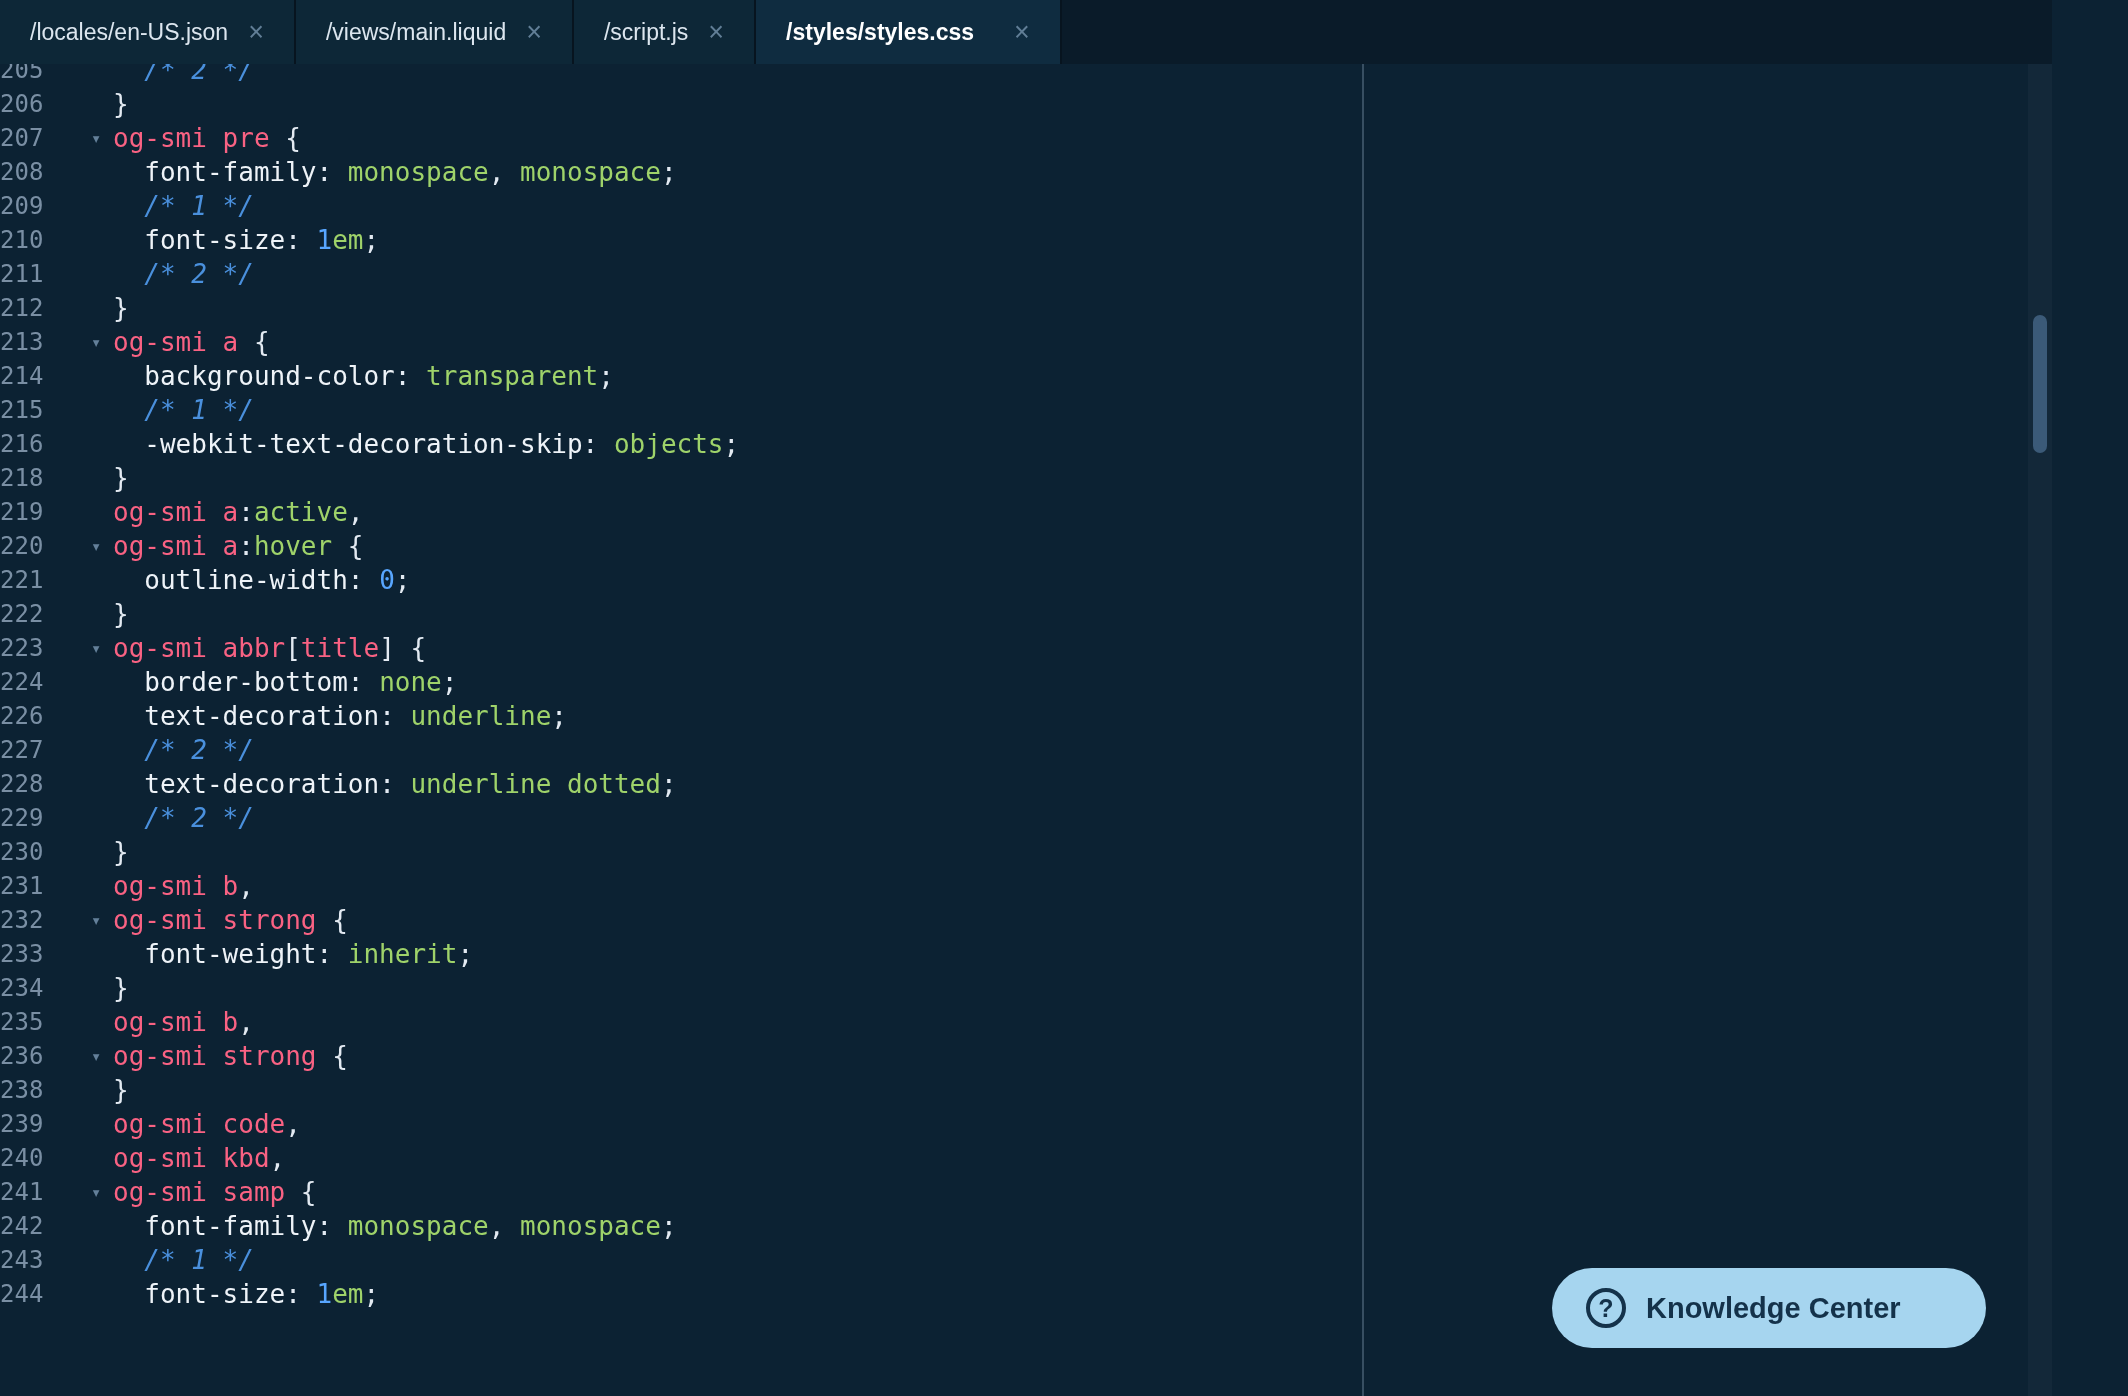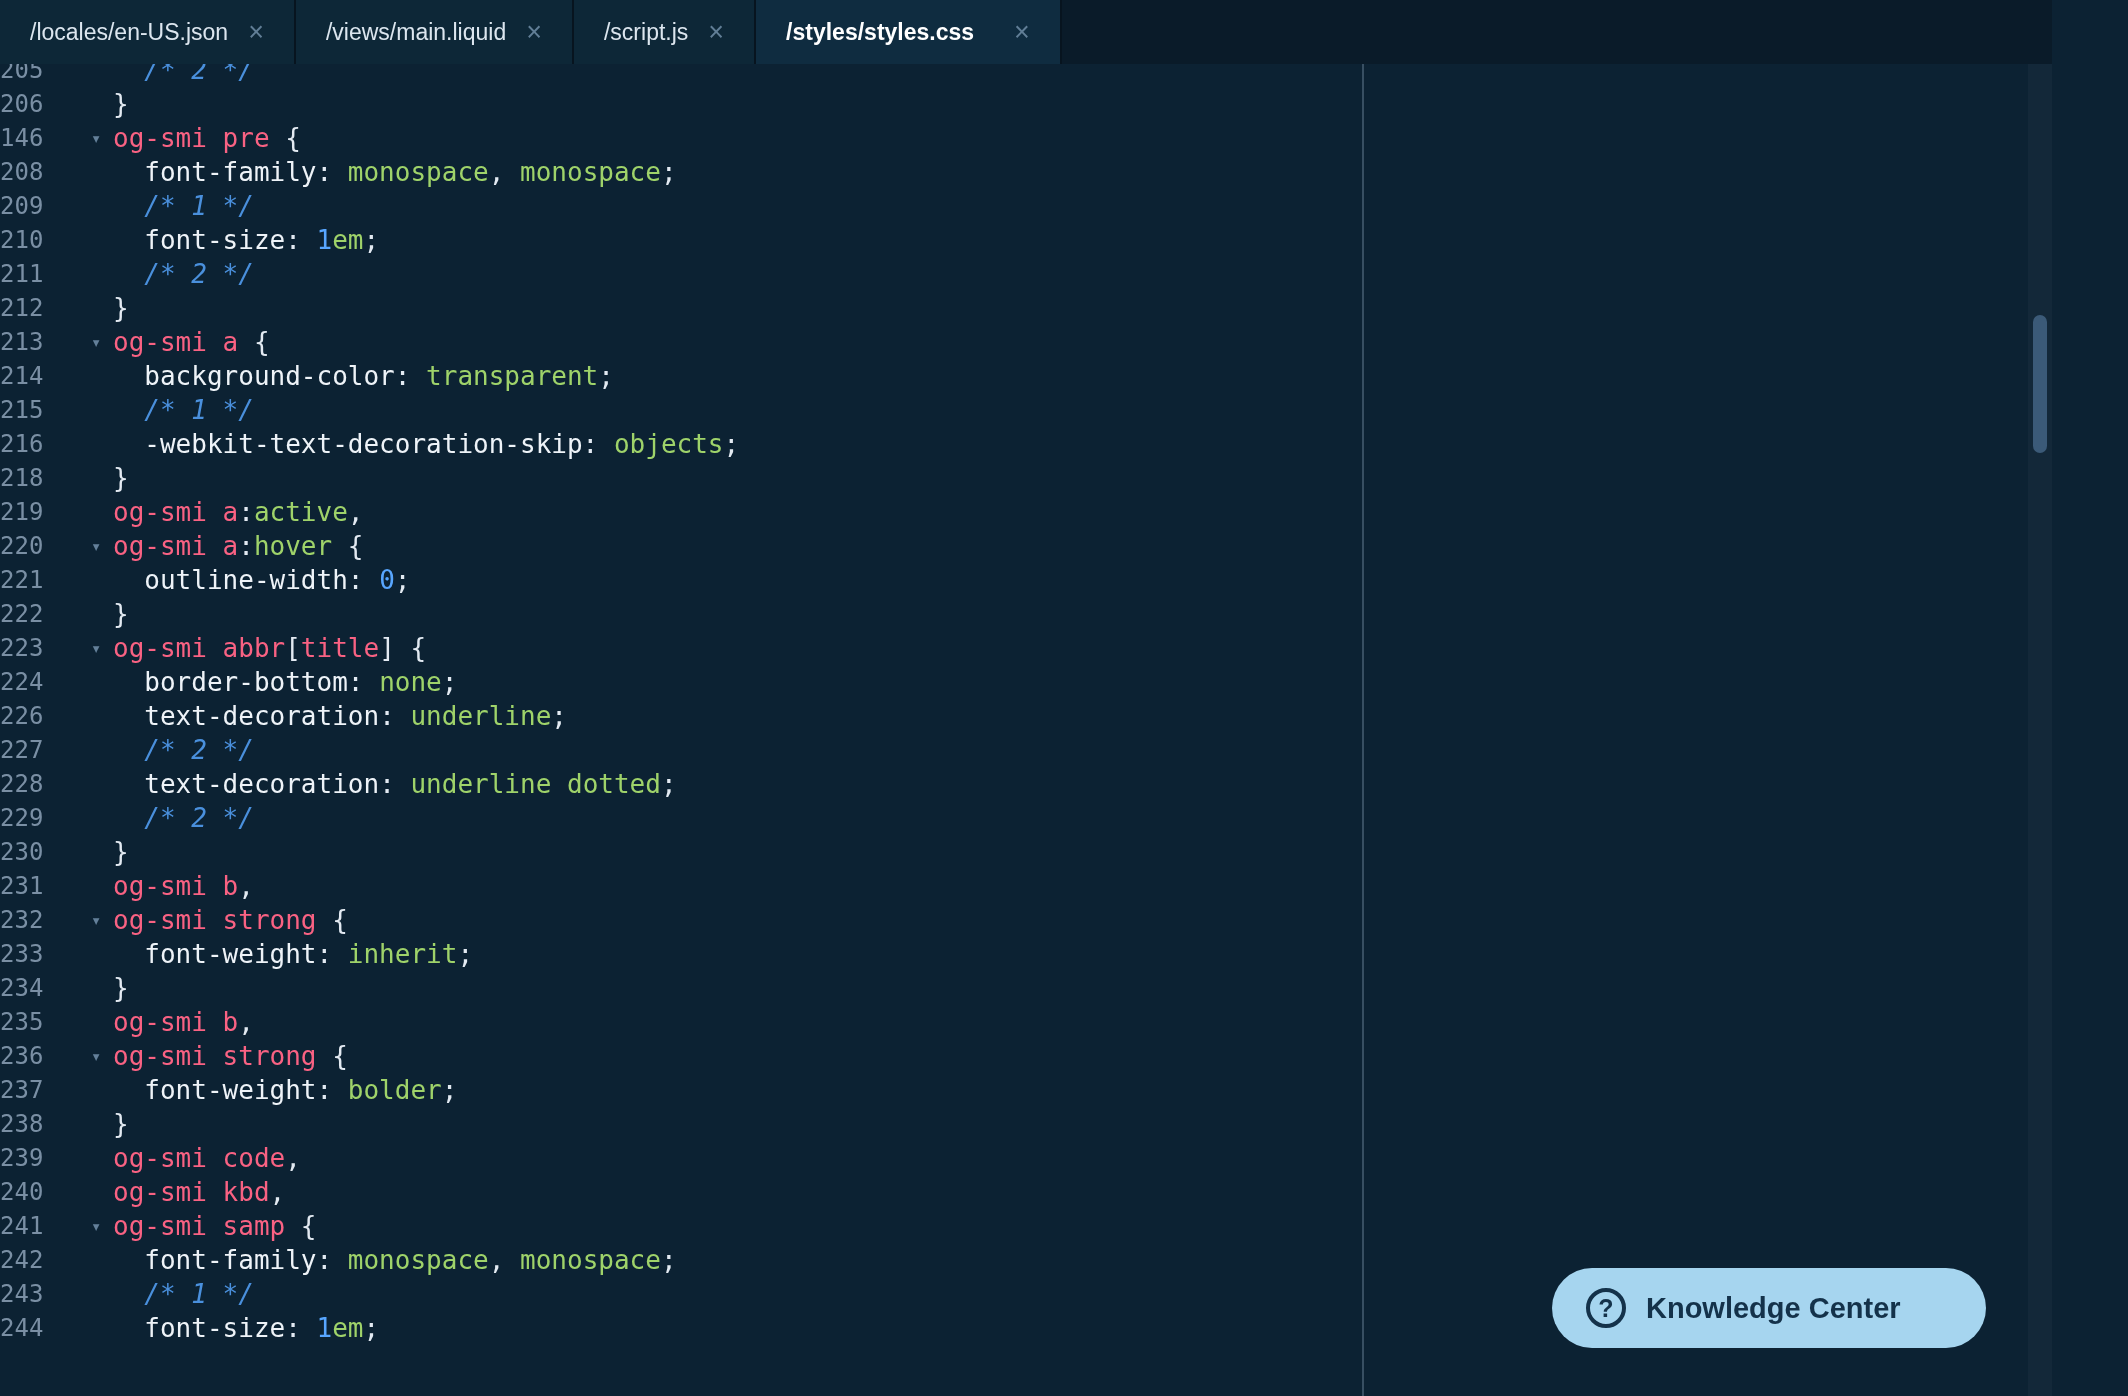--- a/index.html
+++ b/index.html
@@ -143,21 +143,21 @@
     <div class="tab active">
       <span class="tab-label">/styles/styles.css</span>
       <span class="tab-close">×</span>
     </div>
   </div>
 
   <div class="editor">
     <div id="lines">
         <div class="line"><span class="ln">205</span><span class="fold"></span><span class="code"><span class="tok-plain">  </span><span class="tok-com">/* 2 */</span></span></div>
         <div class="line"><span class="ln">206</span><span class="fold"></span><span class="code"><span class="tok-pun">}</span></span></div>
-        <div class="line"><span class="ln">146</span><span class="fold">▾</span><span class="code"><span class="tok-sel">og-smi pre</span><span class="tok-plain"> </span><span class="tok-pun">{</span></span></div>
+        <div class="line"><span class="ln">207</span><span class="fold">▾</span><span class="code"><span class="tok-sel">og-smi pre</span><span class="tok-plain"> </span><span class="tok-pun">{</span></span></div>
         <div class="line"><span class="ln">208</span><span class="fold"></span><span class="code"><span class="tok-plain">  </span><span class="tok-prop">font-family</span><span class="tok-pun">:</span><span class="tok-plain"> </span><span class="tok-val">monospace</span><span class="tok-pun">,</span><span class="tok-plain"> </span><span class="tok-val">monospace</span><span class="tok-pun">;</span></span></div>
         <div class="line"><span class="ln">209</span><span class="fold"></span><span class="code"><span class="tok-plain">  </span><span class="tok-com">/* 1 */</span></span></div>
         <div class="line"><span class="ln">210</span><span class="fold"></span><span class="code"><span class="tok-plain">  </span><span class="tok-prop">font-size</span><span class="tok-pun">:</span><span class="tok-plain"> </span><span class="tok-num">1</span><span class="tok-val">em</span><span class="tok-pun">;</span></span></div>
         <div class="line"><span class="ln">211</span><span class="fold"></span><span class="code"><span class="tok-plain">  </span><span class="tok-com">/* 2 */</span></span></div>
         <div class="line"><span class="ln">212</span><span class="fold"></span><span class="code"><span class="tok-pun">}</span></span></div>
         <div class="line"><span class="ln">213</span><span class="fold">▾</span><span class="code"><span class="tok-sel">og-smi a</span><span class="tok-plain"> </span><span class="tok-pun">{</span></span></div>
         <div class="line"><span class="ln">214</span><span class="fold"></span><span class="code"><span class="tok-plain">  </span><span class="tok-prop">background-color</span><span class="tok-pun">:</span><span class="tok-plain"> </span><span class="tok-val">transparent</span><span class="tok-pun">;</span></span></div>
         <div class="line"><span class="ln">215</span><span class="fold"></span><span class="code"><span class="tok-plain">  </span><span class="tok-com">/* 1 */</span></span></div>
         <div class="line"><span class="ln">216</span><span class="fold"></span><span class="code"><span class="tok-plain">  </span><span class="tok-prop">-webkit-text-decoration-skip</span><span class="tok-pun">:</span><span class="tok-plain"> </span><span class="tok-val">objects</span><span class="tok-pun">;</span></span></div>
         <div class="line"><span class="ln">218</span><span class="fold"></span><span class="code"><span class="tok-pun">}</span></span></div>
@@ -171,21 +171,20 @@
         <div class="line"><span class="ln">227</span><span class="fold"></span><span class="code"><span class="tok-plain">  </span><span class="tok-com">/* 2 */</span></span></div>
         <div class="line"><span class="ln">228</span><span class="fold"></span><span class="code"><span class="tok-plain">  </span><span class="tok-prop">text-decoration</span><span class="tok-pun">:</span><span class="tok-plain"> </span><span class="tok-val">underline</span><span class="tok-plain"> </span><span class="tok-val">dotted</span><span class="tok-pun">;</span></span></div>
         <div class="line"><span class="ln">229</span><span class="fold"></span><span class="code"><span class="tok-plain">  </span><span class="tok-com">/* 2 */</span></span></div>
         <div class="line"><span class="ln">230</span><span class="fold"></span><span class="code"><span class="tok-pun">}</span></span></div>
         <div class="line"><span class="ln">231</span><span class="fold"></span><span class="code"><span class="tok-sel">og-smi b</span><span class="tok-pun">,</span></span></div>
         <div class="line"><span class="ln">232</span><span class="fold">▾</span><span class="code"><span class="tok-sel">og-smi strong</span><span class="tok-plain"> </span><span class="tok-pun">{</span></span></div>
         <div class="line"><span class="ln">233</span><span class="fold"></span><span class="code"><span class="tok-plain">  </span><span class="tok-prop">font-weight</span><span class="tok-pun">:</span><span class="tok-plain"> </span><span class="tok-val">inherit</span><span class="tok-pun">;</span></span></div>
         <div class="line"><span class="ln">234</span><span class="fold"></span><span class="code"><span class="tok-pun">}</span></span></div>
         <div class="line"><span class="ln">235</span><span class="fold"></span><span class="code"><span class="tok-sel">og-smi b</span><span class="tok-pun">,</span></span></div>
         <div class="line"><span class="ln">236</span><span class="fold">▾</span><span class="code"><span class="tok-sel">og-smi strong</span><span class="tok-plain"> </span><span class="tok-pun">{</span></span></div>
-        <div class="line"><span class="ln">237</span><span class="fold"></span><span class="code"><span class="tok-plain">  </span><span class="tok-prop">font-weight</span><span class="tok-pun">:</span><span class="tok-plain"> </span><span class="tok-val">bolder</span><span class="tok-pun">;</span></span></div>
         <div class="line"><span class="ln">238</span><span class="fold"></span><span class="code"><span class="tok-pun">}</span></span></div>
         <div class="line"><span class="ln">239</span><span class="fold"></span><span class="code"><span class="tok-sel">og-smi code</span><span class="tok-pun">,</span></span></div>
         <div class="line"><span class="ln">240</span><span class="fold"></span><span class="code"><span class="tok-sel">og-smi kbd</span><span class="tok-pun">,</span></span></div>
         <div class="line"><span class="ln">241</span><span class="fold">▾</span><span class="code"><span class="tok-sel">og-smi samp</span><span class="tok-plain"> </span><span class="tok-pun">{</span></span></div>
         <div class="line"><span class="ln">242</span><span class="fold"></span><span class="code"><span class="tok-plain">  </span><span class="tok-prop">font-family</span><span class="tok-pun">:</span><span class="tok-plain"> </span><span class="tok-val">monospace</span><span class="tok-pun">,</span><span class="tok-plain"> </span><span class="tok-val">monospace</span><span class="tok-pun">;</span></span></div>
         <div class="line"><span class="ln">243</span><span class="fold"></span><span class="code"><span class="tok-plain">  </span><span class="tok-com">/* 1 */</span></span></div>
         <div class="line"><span class="ln">244</span><span class="fold"></span><span class="code"><span class="tok-plain">  </span><span class="tok-prop">font-size</span><span class="tok-pun">:</span><span class="tok-plain"> </span><span class="tok-num">1</span><span class="tok-val">em</span><span class="tok-pun">;</span></span></div>
       </div>
     <div class="ruler"></div>
     <div class="scroll-track">

